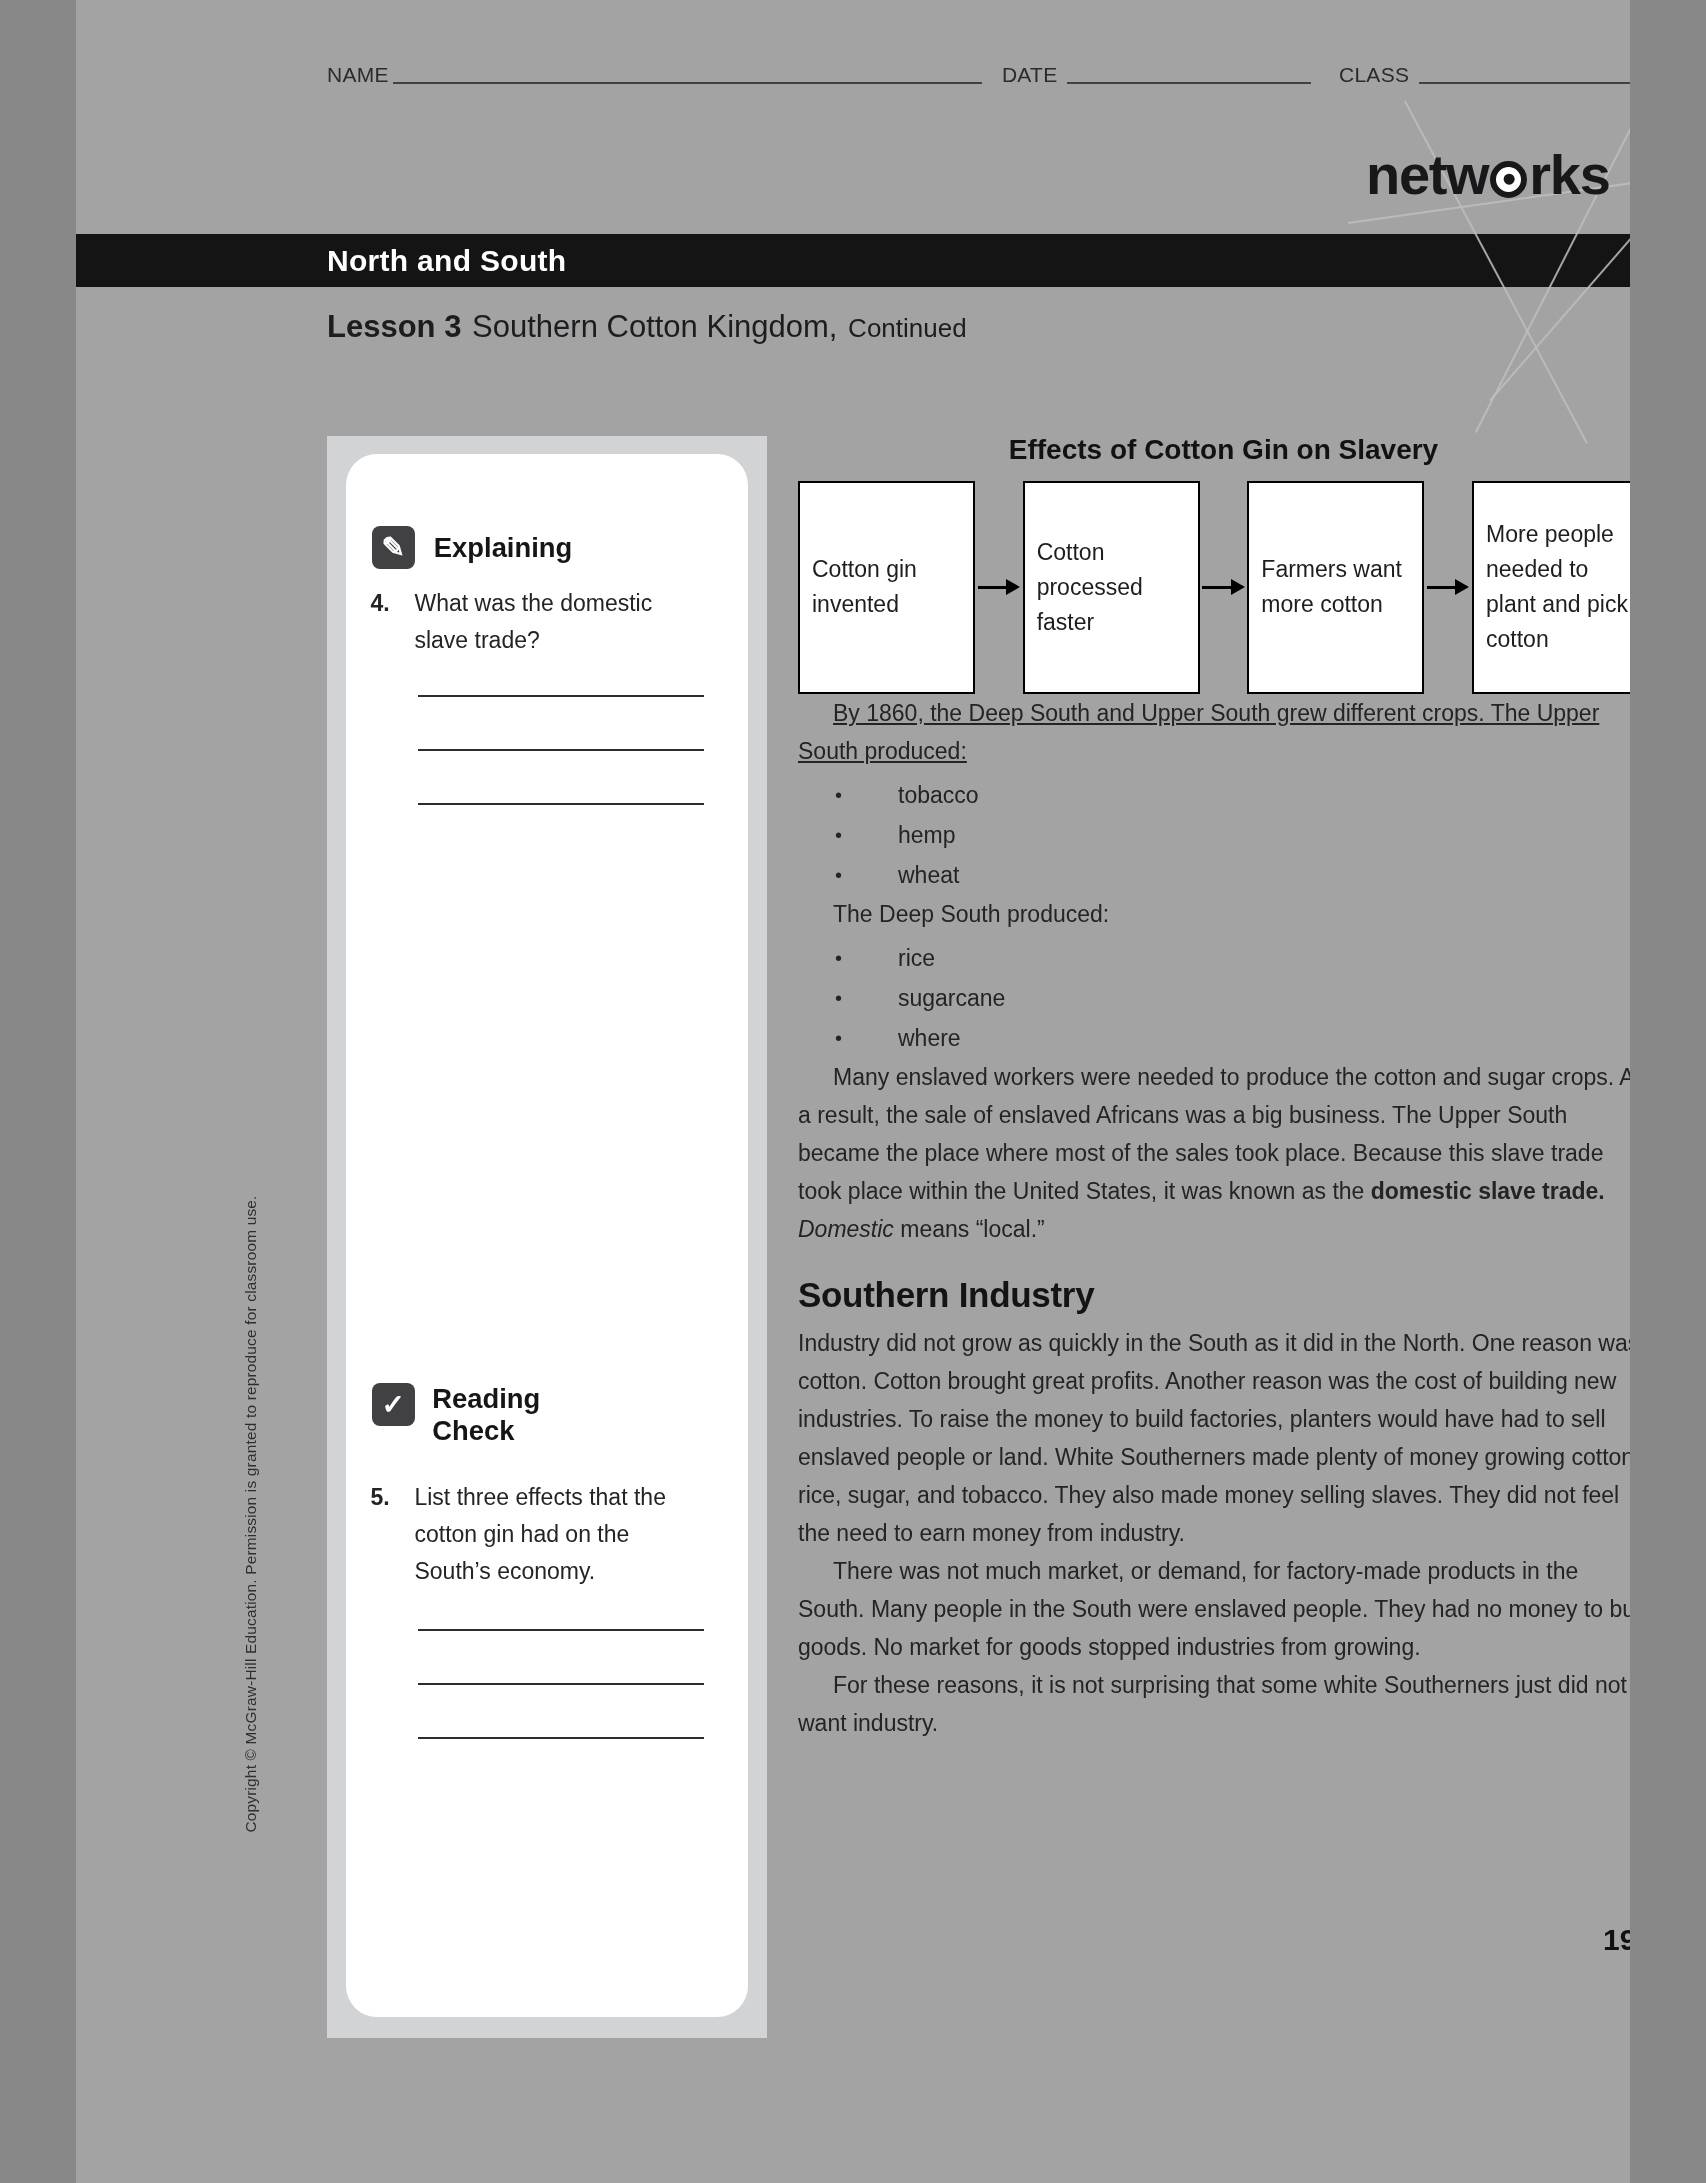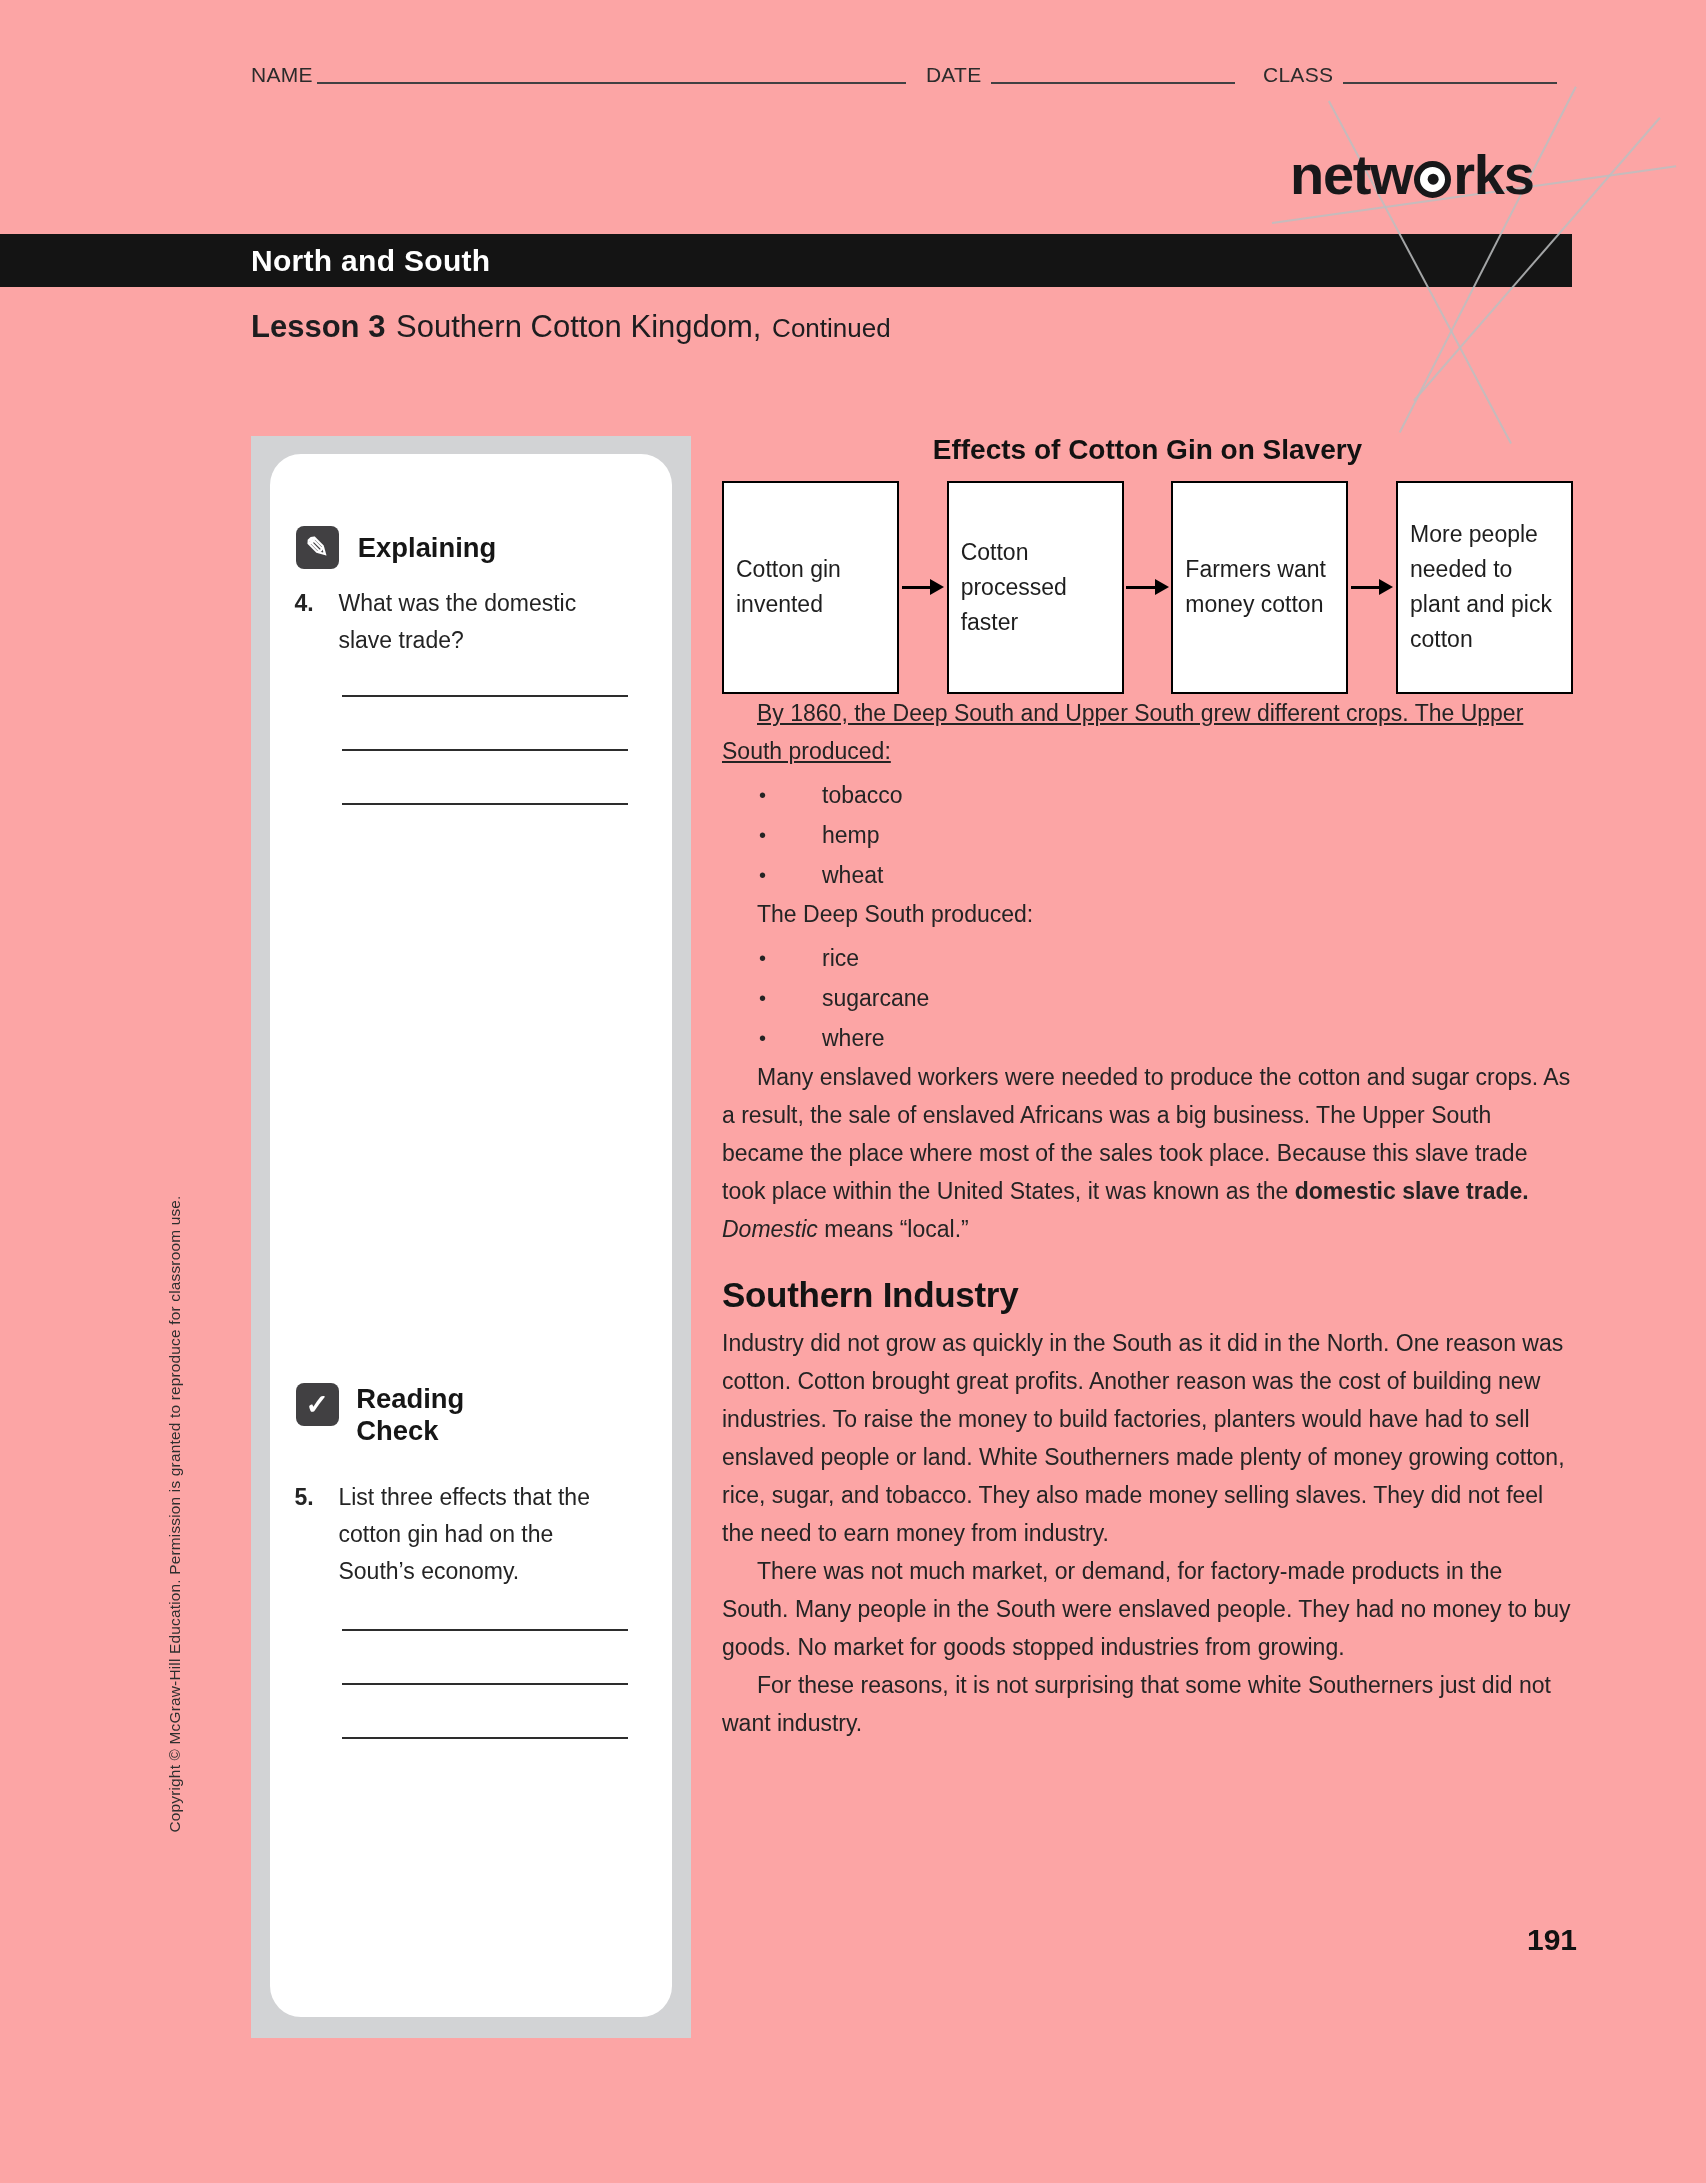--- a/index.html
+++ b/index.html
@@ -1,22 +1,22 @@
 <!DOCTYPE html>
 <html style="font-size:10.7px"><head>
 <meta charset="utf-8">
 <style>
   * { box-sizing: border-box; }
   html,body { margin:0; padding:0; background:#888; }
   .page {
     position: relative;
-    width: 1706px;
+    width: 1554px;
     height: 2183px;
     margin: 0 auto;
-    background: #fca5a5;
+    background: #a3a3a3;
     font-family: "Liberation Sans", sans-serif;
     color: #232323;
     overflow: hidden;
   }
 
   
   .topline {
     position: absolute;
     left: 251px; top: 64px; width: 1317px;
     display: flex; align-items: flex-end;
@@ -248,21 +248,21 @@
       <div class="flow-arrow">
           <div class="shaft"></div>
         </div>
       <div class="flow-box">
         <span>Cotton processed faster</span>
       </div>
       <div class="flow-arrow">
           <div class="shaft"></div>
         </div>
       <div class="flow-box">
-        <span>Farmers want money cotton</span>
+        <span>Farmers want more cotton</span>
       </div>
       <div class="flow-arrow">
           <div class="shaft"></div>
         </div>
       <div class="flow-box">
         <span>More people needed to plant and pick cotton</span>
       </div>
     </div>
 
     <p class="p1 indent">By 1860, the Deep South and Upper South grew different crops. The Upper South produced:</p>

